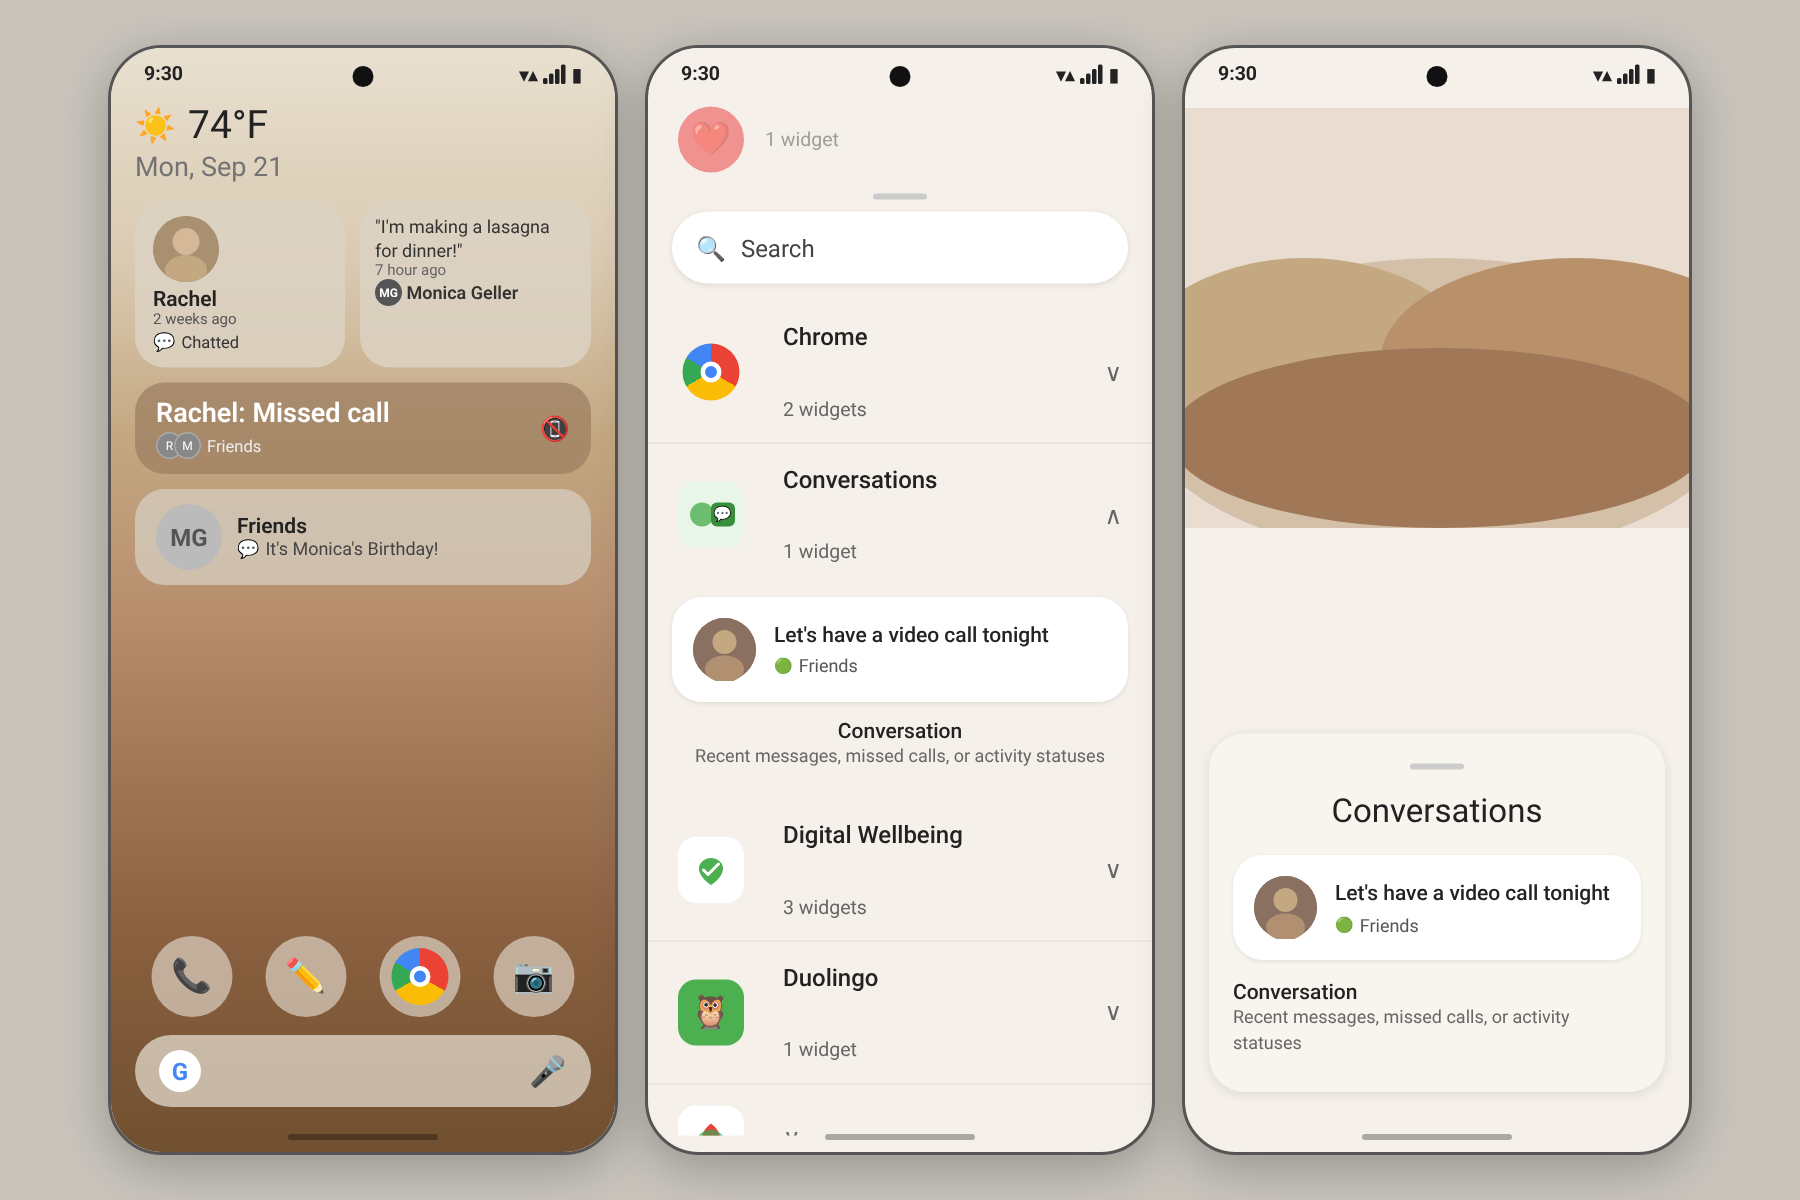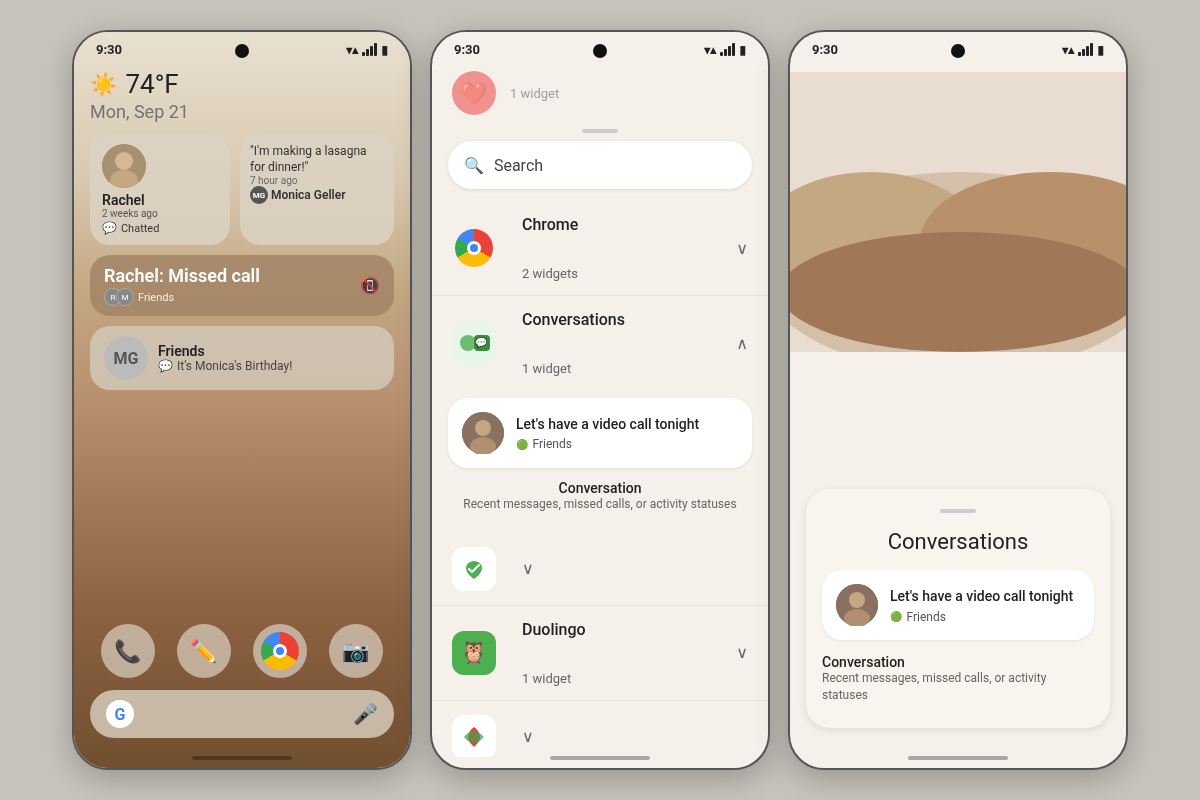--- a/index.html
+++ b/index.html
@@ -585,20 +585,24 @@
     </div>
 
     <div class="widget-list-item">
       <div class="wellbeing-icon">
         <svg width="36" height="36" viewBox="0 0 36 36">
           <circle cx="18" cy="18" r="18" fill="white"></circle>
           <path d="M18 10 C14 10 10 13 10 17 C10 23 18 28 18 28 C18 28 26 23 26 17 C26 13 22 10 18 10Z" fill="#4CAF50"></path>
           <path d="M13 18 L16 21 L23 14" stroke="white" stroke-width="2" fill="none" stroke-linecap="round" stroke-linejoin="round"></path>
         </svg>
       </div>
+      <div class="widget-app-info">
+        <div class="widget-app-name">Digital Wellbeing</div>
+        <div class="widget-count">3 widgets</div>
+      </div>
       <span class="chevron">∨</span>
     </div>
 
     <div class="widget-list-item">
       <div class="duolingo-icon">🦉</div>
       <div class="widget-app-info">
         <div class="widget-app-name">Duolingo</div>
         <div class="widget-count">1 widget</div>
       </div>
       <span class="chevron">∨</span>

